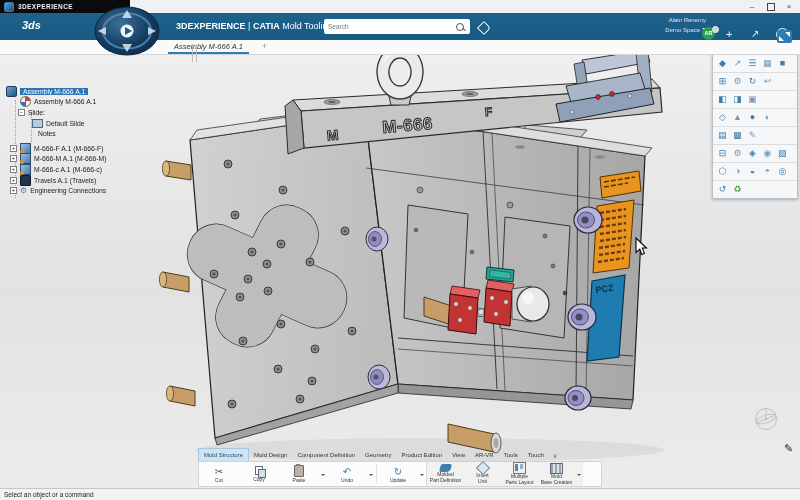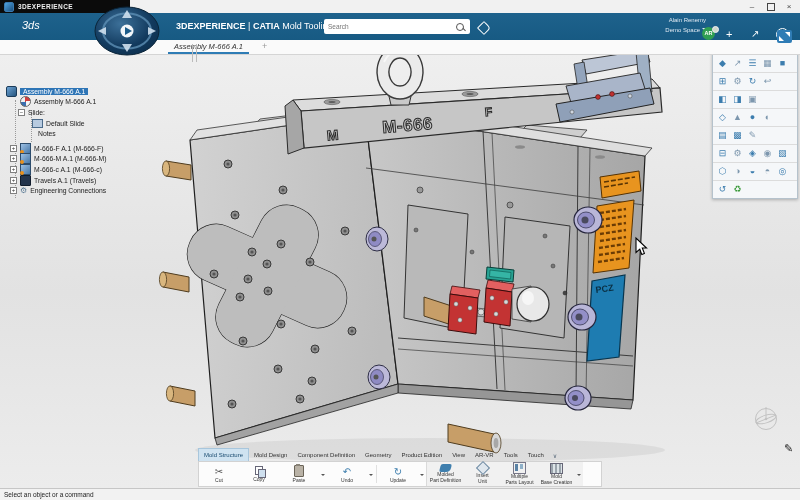--- a/index.html
+++ b/index.html
@@ -9,21 +9,21 @@
   
   .titlebar{left:0;top:0;width:800px;height:13px;background:#f1f1f1;border-bottom:1px solid #d9d9d9;z-index:5;}
   .titlebar .dark{position:absolute;left:0;top:0;width:130px;height:13px;background:#0b0b0b;display:flex;align-items:center;gap:4px;padding-left:4px;box-sizing:border-box;}
   .appicon{width:8px;height:8px;border-radius:2px;background:linear-gradient(135deg,#4fa3e0,#1b4f7e);border:1px solid #3a7ab0;}
   .titletext{color:#eee;font-size:6.5px;letter-spacing:.4px;font-weight:bold;}
   .winbtn{position:absolute;top:1px;width:16px;height:11px;text-align:center;color:#444;font-size:8px;line-height:11px;}
   .wb-min{right:40px;} .wb-max{right:21px;} .wb-close{right:3px;}
   .maxbox{display:inline-block;width:6px;height:6px;border:1px solid #444;margin-top:2px;}
   
   .appbar{left:0;top:13px;width:800px;height:27px;background:linear-gradient(180deg,#1e628c,#175a83);z-index:5;}
-  .brand{position:absolute;left:22px;top:6px;color:#fff;font-size:11px;font-weight:normal;font-style:italic;}
+  .brand{position:absolute;left:22px;top:6px;color:#fff;font-size:11px;font-weight:bold;font-style:italic;}
   .apptitle{position:absolute;left:176px;top:8px;color:#fff;font-size:9px;white-space:nowrap;}
   .apptitle b{font-weight:bold;}
   .searchbox{position:absolute;left:324px;top:6px;width:146px;height:15px;background:#fff;border-radius:2px;display:flex;align-items:center;}
   .searchbox input{border:none;outline:none;background:transparent;font-size:6.5px;color:#555;flex:1;padding:0 4px;font-family:"Liberation Sans",sans-serif;}
   .mag{width:6px;height:6px;border:1.4px solid #555;border-radius:50%;position:relative;margin-right:6px;}
   .mag i{position:absolute;width:4px;height:1.4px;background:#555;transform:rotate(45deg);right:-3px;bottom:-1px;}
   .tagic{position:absolute;left:479px;top:10px;width:8px;height:8px;border:1.2px solid #fff;transform:rotate(45deg);border-radius:1px 4px 1px 1px;}
   .userblock{position:absolute;right:94px;top:3px;width:70px;text-align:right;color:#dfe9f2;font-size:6px;line-height:1.6;}
   .wscaret{display:inline-block;width:0;height:0;border:2.5px solid transparent;border-top-color:#dfe9f2;margin-left:2px;vertical-align:middle;}
   .avatar{position:absolute;left:702px;top:14px;width:13px;height:13px;border-radius:50%;background:#2f9e52;color:#fff;font-size:5.5px;font-weight:bold;text-align:center;line-height:13px;}

